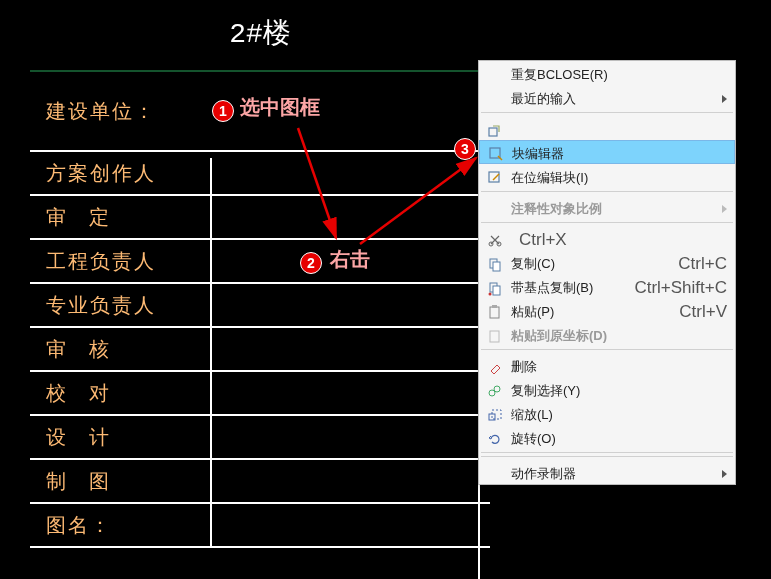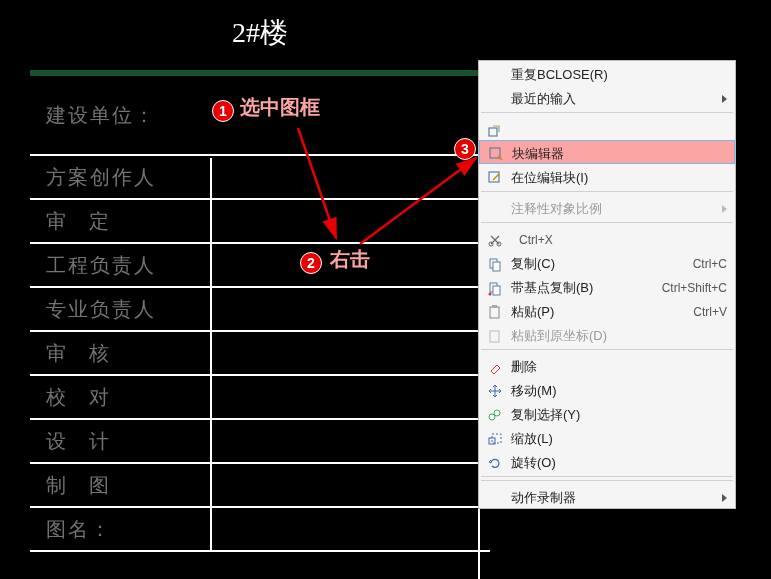--- a/index.html
+++ b/index.html
@@ -21,32 +21,32 @@
       position: absolute;
       left: 30px;
       top: 0;
       width: 460px;
     }
     .tb-title {
       color: #fff;
       font-size: 28px;
       text-align: center;
       padding: 14px 0 18px 0;
-      border-bottom: 6px solid #14532d;
-      font-family: Liberation Serif, serif;
+      border-bottom: 2px solid #14532d;
+      font-family: Liberation Mono, monospace;
     }
     .tb-row {
       border-bottom: 2px solid #fff;
       height: 44px;
       display: flex;
       align-items: center;
     }
     .tb-row.first { height: 80px; }
     .tb-label {
-      color: #737373;
+      color: #fdba74;
       font-size: 20px;
       padding-left: 16px;
       font-family: "SimSun", serif;
       letter-spacing: 2px;
       white-space: pre;
     }
     .tb-vcol {
       position: absolute;
       left: 180px;
       top: 158px;
@@ -106,37 +106,37 @@
       box-shadow: 2px 2px 6px rgba(0,0,0,.25);
     }
     .ctx-item {
       height: 24px;
       display: flex;
       align-items: center;
       padding: 4px 8px 0 6px;
       position: relative;
     }
     .ctx-item.highlight {
-      background: #fca5a5;
+      background: #7dd3fc;
       border: 1px solid #7ab7e8;
       height: 24px;
     }
-    .ctx-item.disabled { color: #9a9a9a; }
+    .ctx-item.disabled { color: #9a9a9a; font-weight: bold; }
     .ctx-icon {
       width: 20px;
       height: 20px;
       flex: 0 0 20px;
       margin-right: 6px;
       display: flex;
       align-items: center;
       justify-content: center;
     }
     .ctx-icon svg { width: 16px; height: 16px; }
     .ctx-label { flex: 1; }
-    .ctx-shortcut { color: #555; font-size: 12px; margin-left: 8px; }
+    .ctx-shortcut { color: #555; font-size: 17px; margin-left: 8px; }
     .ctx-item.disabled .ctx-shortcut { color: #9a9a9a; }
     .ctx-sub-arrow {
       width: 0; height: 0;
       border-top: 4px solid transparent;
       border-bottom: 4px solid transparent;
       border-left: 5px solid #555;
       margin-left: 6px;
     }
     .ctx-sep {
       height: 1px;
@@ -312,28 +312,20 @@
       <span class="ctx-icon">
           <svg viewBox="0 0 16 16">
             <path d="M4 12 l6 -6 l3 3 l-6 6 z" fill="none" stroke="#c44"></path>
           </svg>
         </span>
       <span class="ctx-label">删除</span>
     </div>
     <div class="ctx-item">
       <span class="ctx-icon">
           <svg viewBox="0 0 16 16">
-            <path d="M8 2 v12 M2 8 h12 M8 2 l-2 2 M8 2 l2 2 M8 14 l-2 -2 M8 14 l2 -2 M2 8 l2 -2 M2 8 l2 2 M14 8 l-2 -2 M14 8 l-2 2" stroke="#46a" stroke-width="1" fill="none"></path>
-          </svg>
-        </span>
-      <span class="ctx-label">移动(M)</span>
-    </div>
-    <div class="ctx-item">
-      <span class="ctx-icon">
-          <svg viewBox="0 0 16 16">
             <circle cx="5" cy="10" r="3" fill="none" stroke="#4a6"></circle>
             <circle cx="10" cy="6" r="3" fill="none" stroke="#4a6"></circle>
           </svg>
         </span>
       <span class="ctx-label">复制选择(Y)</span>
     </div>
     <div class="ctx-item">
       <span class="ctx-icon">
           <svg viewBox="0 0 16 16">
             <rect x="2" y="7" width="6" height="6" fill="none" stroke="#46a"></rect>

